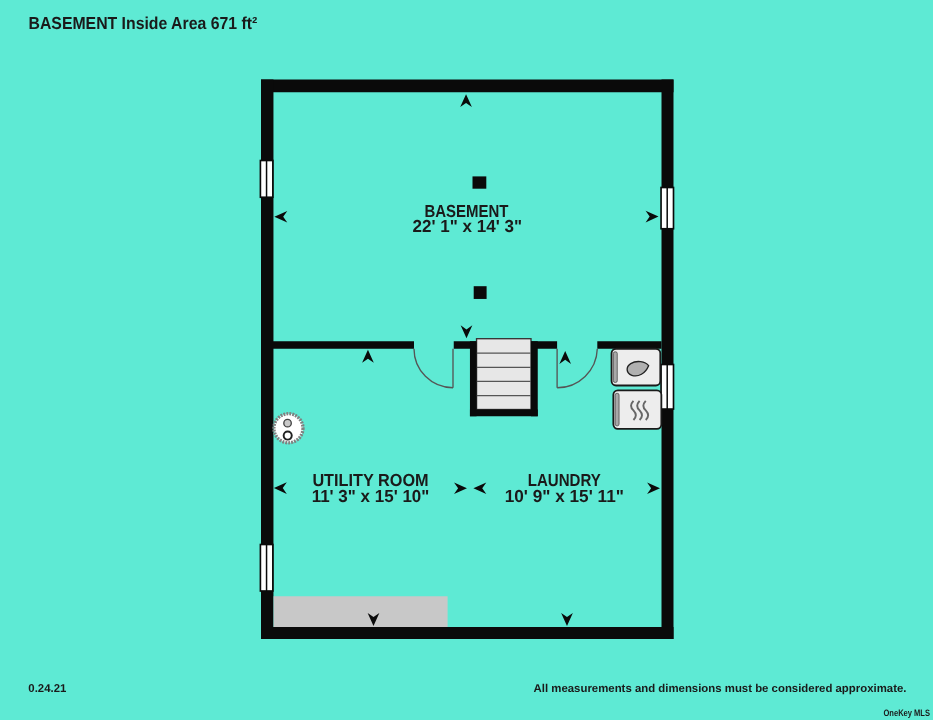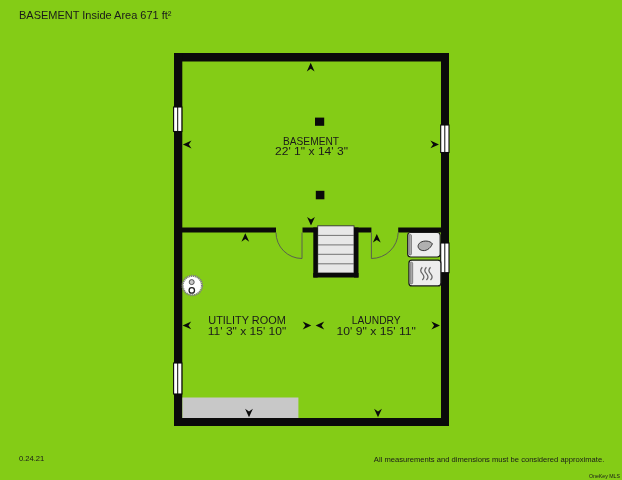--- a/index.html
+++ b/index.html
@@ -1,16 +1,16 @@
 <!DOCTYPE html>
 <html><head>
 <meta charset="utf-8">
 <style>
 html,body{margin:0;padding:0;background:#ffffff;}
-#page{position:relative;width:622px;height:480px;background:#84cc16;overflow:hidden;font-family:"Liberation Sans",sans-serif;}
+#page{position:relative;width:622px;height:480px;background:#5eead4;overflow:hidden;font-family:"Liberation Sans",sans-serif;font-weight:bold;}
 svg text{font-family:"Liberation Sans",sans-serif;fill:#1a1a1a;}
 </style>
 </head>
 <body>
 <div id="page">
 <svg width="622" height="480" viewBox="0 0 622 480" style="position:absolute;left:0;top:0;">
 
   <text x="19" y="19" font-size="11.6" textLength="152.5" lengthAdjust="spacingAndGlyphs">BASEMENT Inside Area 671 ft²</text>
 
   <g>

